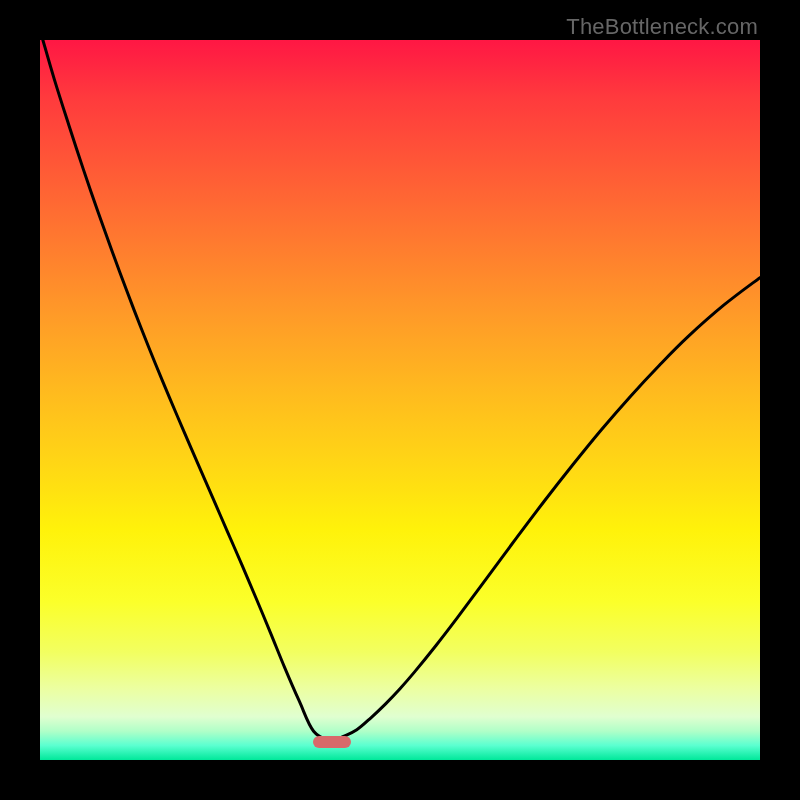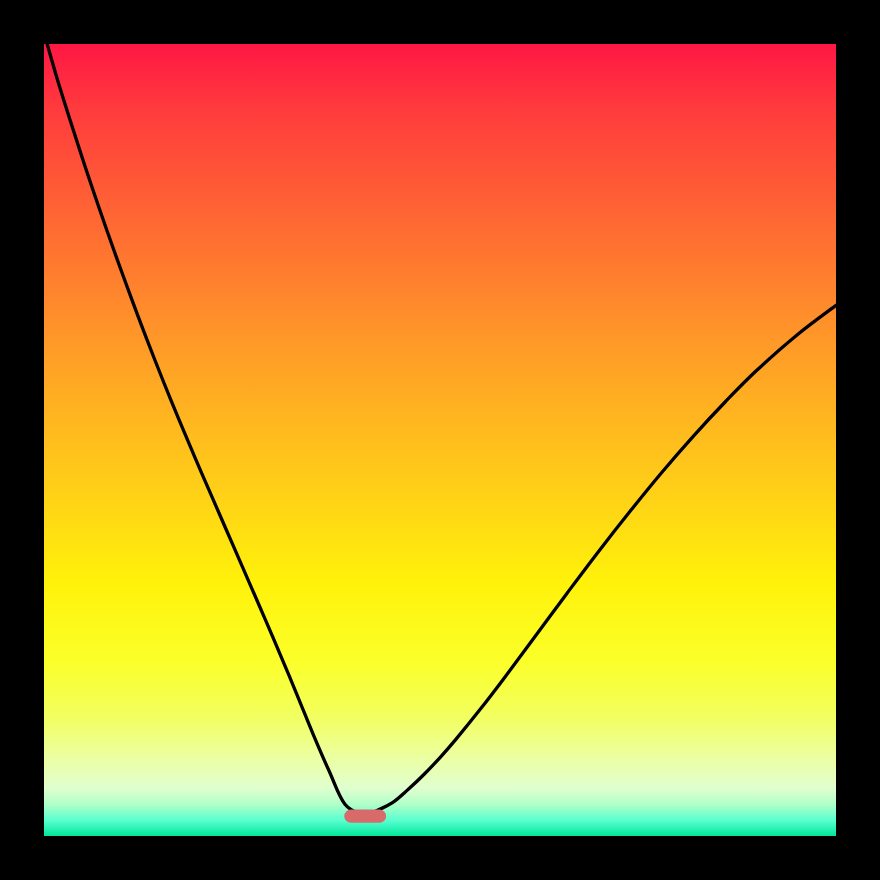--- a/index.html
+++ b/index.html
@@ -67,20 +67,21 @@
     top: 0;
     left: 0;
     width: 100%;
     height: 100%;
   }
 </style>
 </head>
 <body>
 
 <div class="frame">
+  <div class="watermark">TheBottleneck.com</div>
   <div class="plot">
     <svg class="curves" viewBox="0 0 720 720" preserveAspectRatio="none">
       <path fill="none" stroke="#000" stroke-width="3" stroke-linecap="round" d="M 2.88 0.00 C 4.95 7.13, 9.73 24.31, 14.40 39.60 C 19.07 54.89, 23.62 68.89, 28.80 84.96 C 33.98 101.03, 38.02 113.46, 43.20 128.88 C 48.38 144.30, 52.42 155.87, 57.60 170.64 C 62.78 185.41, 66.82 196.70, 72.00 210.96 C 77.18 225.22, 81.22 236.10, 86.40 249.84 C 91.58 263.58, 95.62 274.06, 100.80 287.28 C 105.98 300.50, 110.02 310.58, 115.20 323.28 C 120.38 335.98, 124.42 345.53, 129.60 357.84 C 134.78 370.15, 138.82 379.63, 144.00 391.68 C 149.18 403.73, 153.22 412.88, 158.40 424.80 C 163.58 436.72, 167.62 446.00, 172.80 457.92 C 177.98 469.84, 182.02 479.12, 187.20 491.04 C 192.38 502.96, 196.42 512.11, 201.60 524.16 C 206.78 536.21, 210.82 545.69, 216.00 558.00 C 221.18 570.31, 225.22 579.99, 230.40 592.56 C 235.58 605.13, 239.62 615.53, 244.80 627.84 C 249.98 640.15, 254.02 649.56, 259.20 660.96 C 264.38 672.36, 267.77 683.81, 273.60 691.20 C 279.43 698.59, 288.36 700.06, 291.60 702.00"></path>
       <path fill="none" stroke="#000" stroke-width="3" stroke-linecap="round" d="M 291.60 702.00 C 293.54 701.09, 297.86 699.16, 302.40 696.96 C 306.94 694.76, 311.62 693.26, 316.80 689.76 C 321.98 686.26, 326.02 682.19, 331.20 677.52 C 336.38 672.85, 340.42 669.02, 345.60 663.84 C 350.78 658.66, 354.82 654.42, 360.00 648.72 C 365.18 643.02, 367.92 639.94, 374.40 632.16 C 380.88 624.38, 388.22 615.37, 396.00 605.52 C 403.78 595.67, 408.53 589.49, 417.60 577.44 C 426.67 565.39, 436.03 552.56, 446.40 538.56 C 456.77 524.56, 464.83 513.55, 475.20 499.68 C 485.57 485.81, 493.63 475.00, 504.00 461.52 C 514.37 448.04, 522.43 437.76, 532.80 424.80 C 543.17 411.84, 551.23 401.83, 561.60 389.52 C 571.97 377.21, 580.03 367.93, 590.40 356.40 C 600.77 344.87, 608.83 336.20, 619.20 325.44 C 629.57 314.68, 636.34 307.53, 648.00 296.64 C 659.66 285.75, 671.04 275.59, 684.00 264.96 C 696.96 254.33, 713.52 242.52, 720.00 237.60"></path>
     </svg>
     <div class="marker" style="left: 291.6px; top: 702px; width: 38px; height: 12px; background: rgb(216, 106, 106);"></div>
   </div>
 </div>
 
 </body></html>

